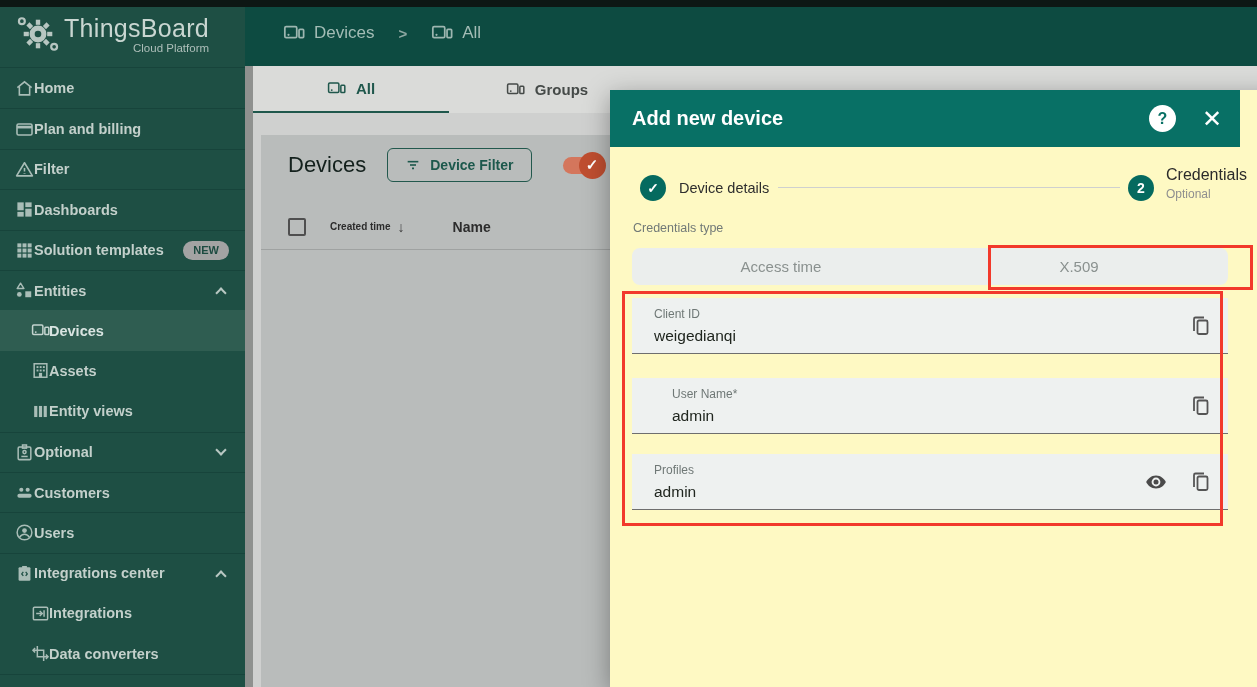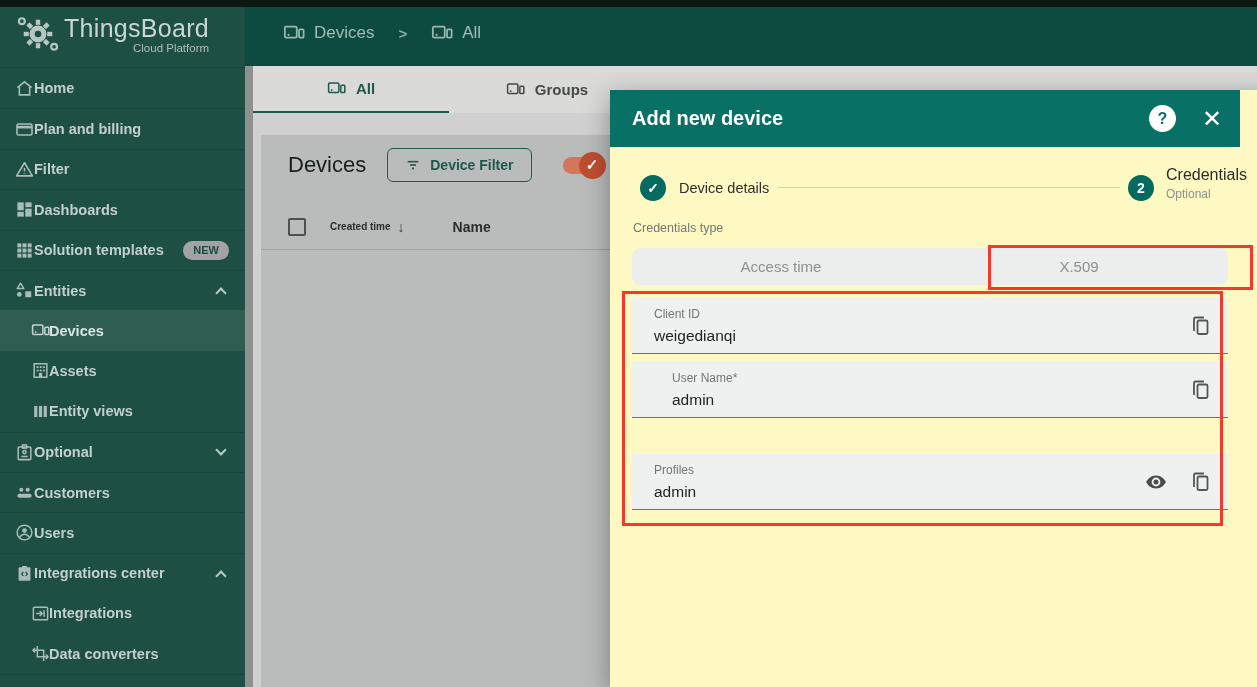--- a/index.html
+++ b/index.html
@@ -92,21 +92,21 @@
   .step2-sub { font-size:12px; color:#8f8f8f; margin-top:3px; }
 
   .cred-type-label { position:absolute; left:23px; top:131px; font-size:12.5px; color:#717977; }
   .segmented { position:absolute; left:22px; top:158px; width:596px; height:37px; background:#ebeeed;
                border-radius:8px; display:flex; }
   .seg { flex:1; display:flex; align-items:center; justify-content:center; font-size:15px; color:#8a918f; cursor:pointer; }
   .seg.selected { background:#056257; border-radius:18.5px; color:#fff; font-weight:700; }
 
   .field { position:absolute; left:22px; width:596px; height:56px; background:#eef1f0;
            border-bottom:1px solid #6e6e6e; padding:9px 0 0 22px; }
-  .f1 { top:208px; } .f2 { top:272px;padding-left:40px; } .f3 { top:364px; }
+  .f1 { top:208px; } .f2 { top:288px;padding-left:40px; } .f3 { top:364px; }
   .f-label { font-size:12px; color:#6f7876; }
   .f-value { font-size:15.5px; color:#20261f; margin-top:6px; }
   .f-ico { position:absolute; top:16px; width:24px; height:24px; cursor:pointer; }
   .ico-copy { right:15px; }
   .ico-eye { right:60px; }
 
   
   .red1 { position:absolute; left:988px; top:245px; width:265px; height:45px; border:3px solid #f2392b; z-index:30; }
   .red2 { position:absolute; left:622px; top:291px; width:601px; height:235px; border:3px solid #f2392b; z-index:30; }
 </style>

